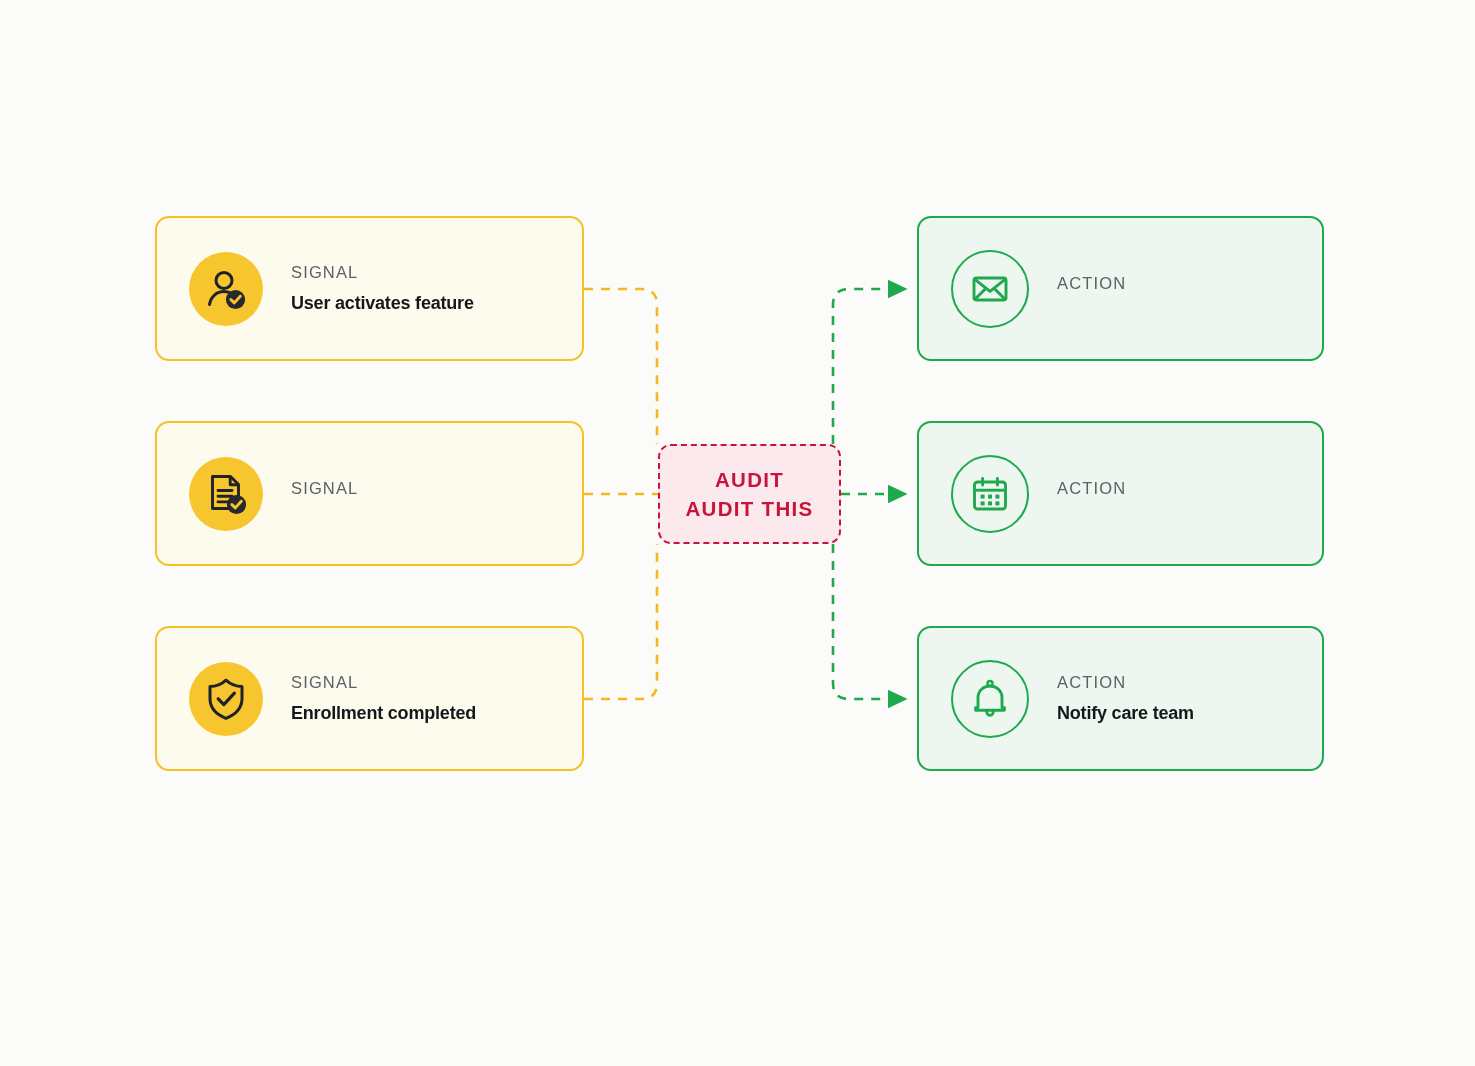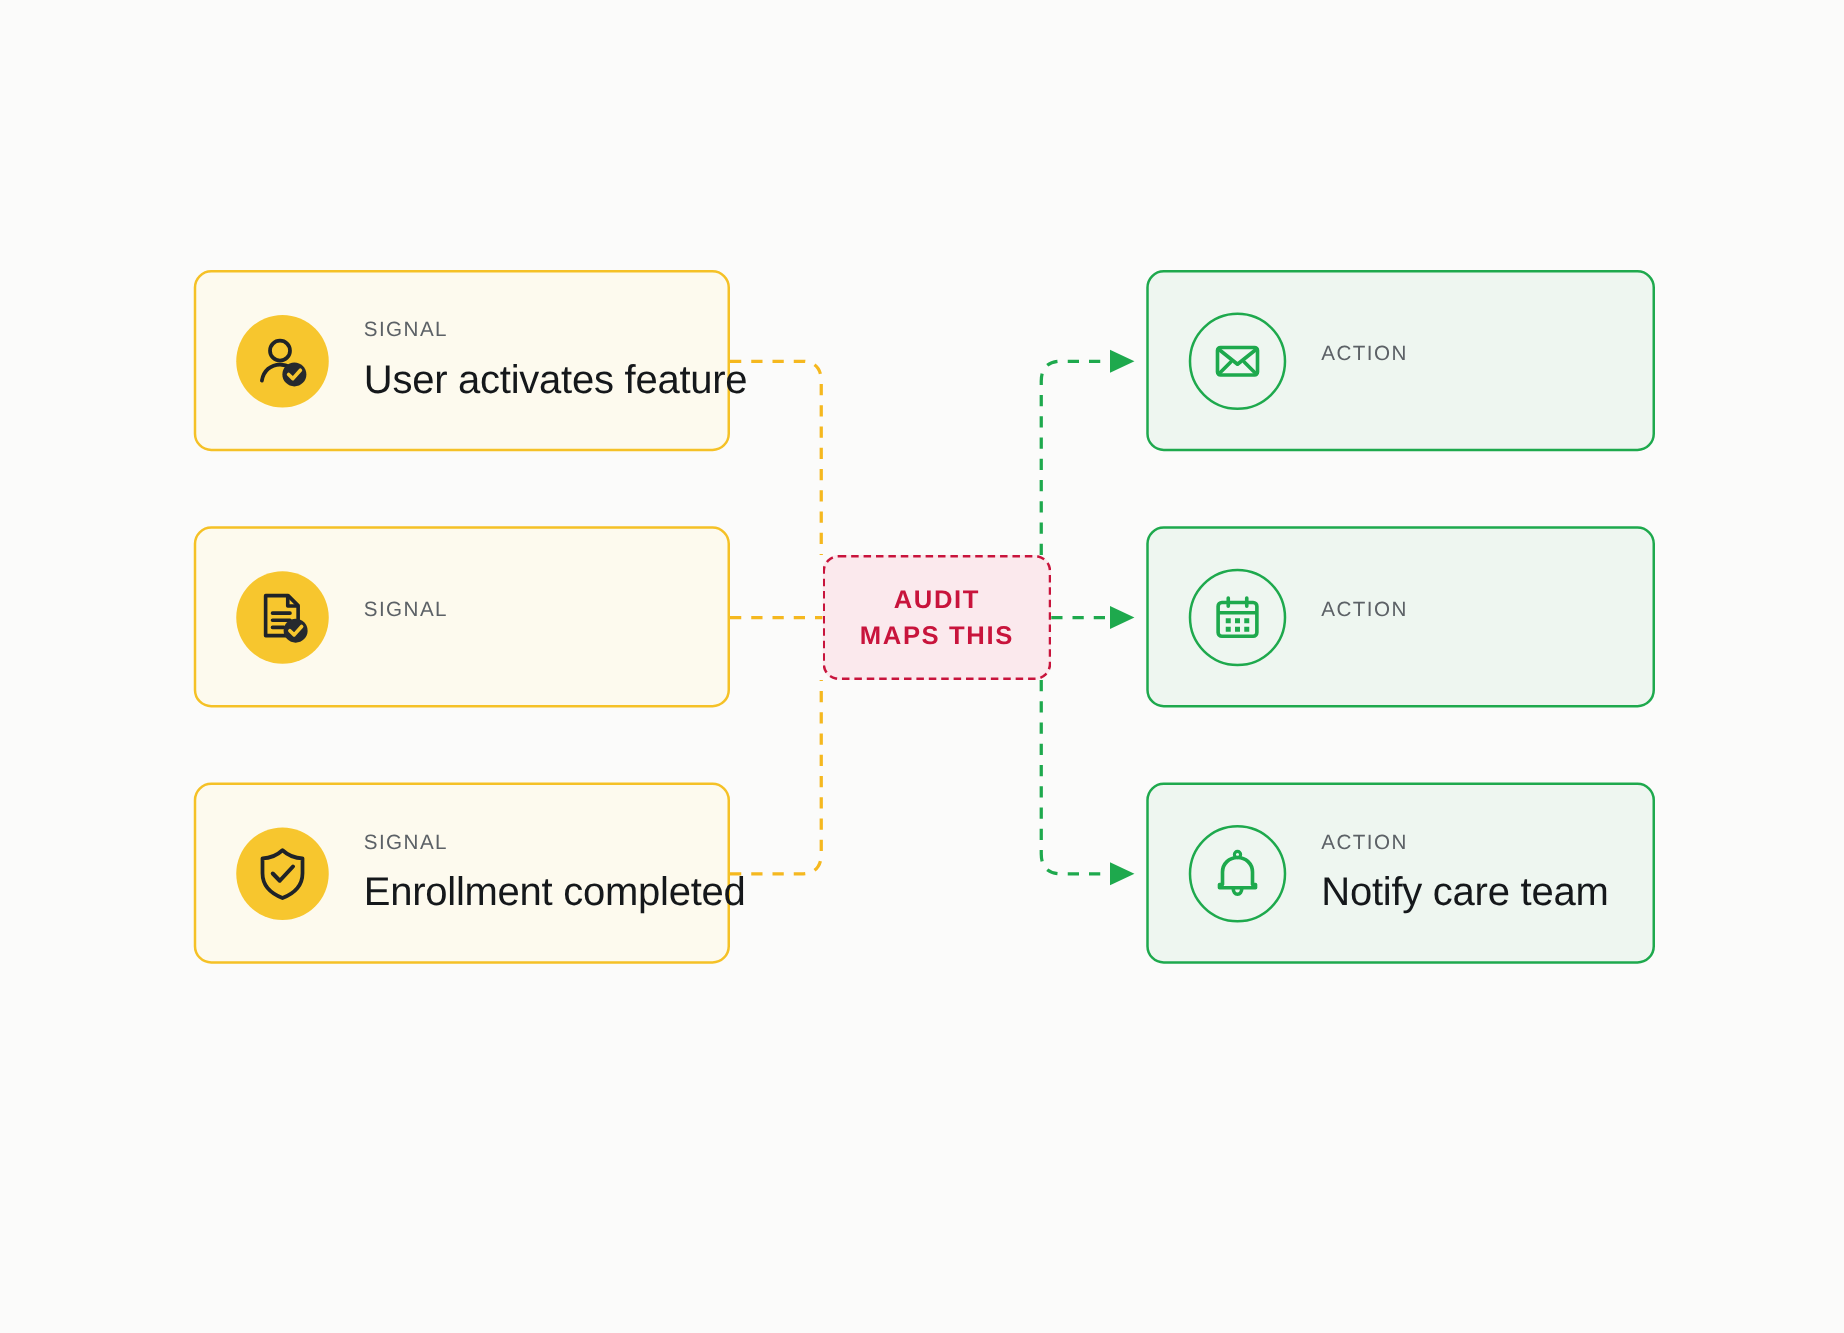--- a/index.html
+++ b/index.html
@@ -57,22 +57,22 @@
     justify-content: center;
   }
   .kicker {
     font-size: 16.5px;
     letter-spacing: 1.15px;
     color: #5c6166;
     font-weight: 400;
     margin-bottom: 11px;
   }
   .headline {
-    font-size: 32px;
-    font-weight: 400;
+    font-size: 18px;
+    font-weight: 700;
     color: #15181b;
     letter-spacing: -0.2px;
     white-space: nowrap;
   }
 
   
   .card.signal {
     left: 155px;
     width: 429px;
     height: 145px;
@@ -192,21 +192,21 @@
       </svg>
     </div>
     <div class="txt">
       <div class="kicker">SIGNAL</div>
       <div class="headline">Enrollment completed</div>
     </div>
   </div>
 
   <div id="audit-badge">
     <div class="bl">AUDIT</div>
-    <div class="bl">MAPS THIS</div>
+    <div class="bl">AUDIT THIS</div>
   </div>
 
   <div class="card action row-0">
     <div class="icon-wrap">
       <svg width="42" height="42" viewBox="0 0 42 42" aria-hidden="true">
         <rect x="5" y="10" width="32" height="22" rx="2.4" fill="none" stroke="#1ea94d" stroke-width="2.9"></rect>
         <path d="M6.2 11.6 L21 23.4 L35.8 11.6" fill="none" stroke="#1ea94d" stroke-width="2.9" stroke-linecap="round" stroke-linejoin="round"></path>
         <path d="M6.4 30.8 L15.6 21.6 M35.6 30.8 L26.4 21.6" fill="none" stroke="#1ea94d" stroke-width="2.9" stroke-linecap="round"></path>
       </svg>
     </div>

